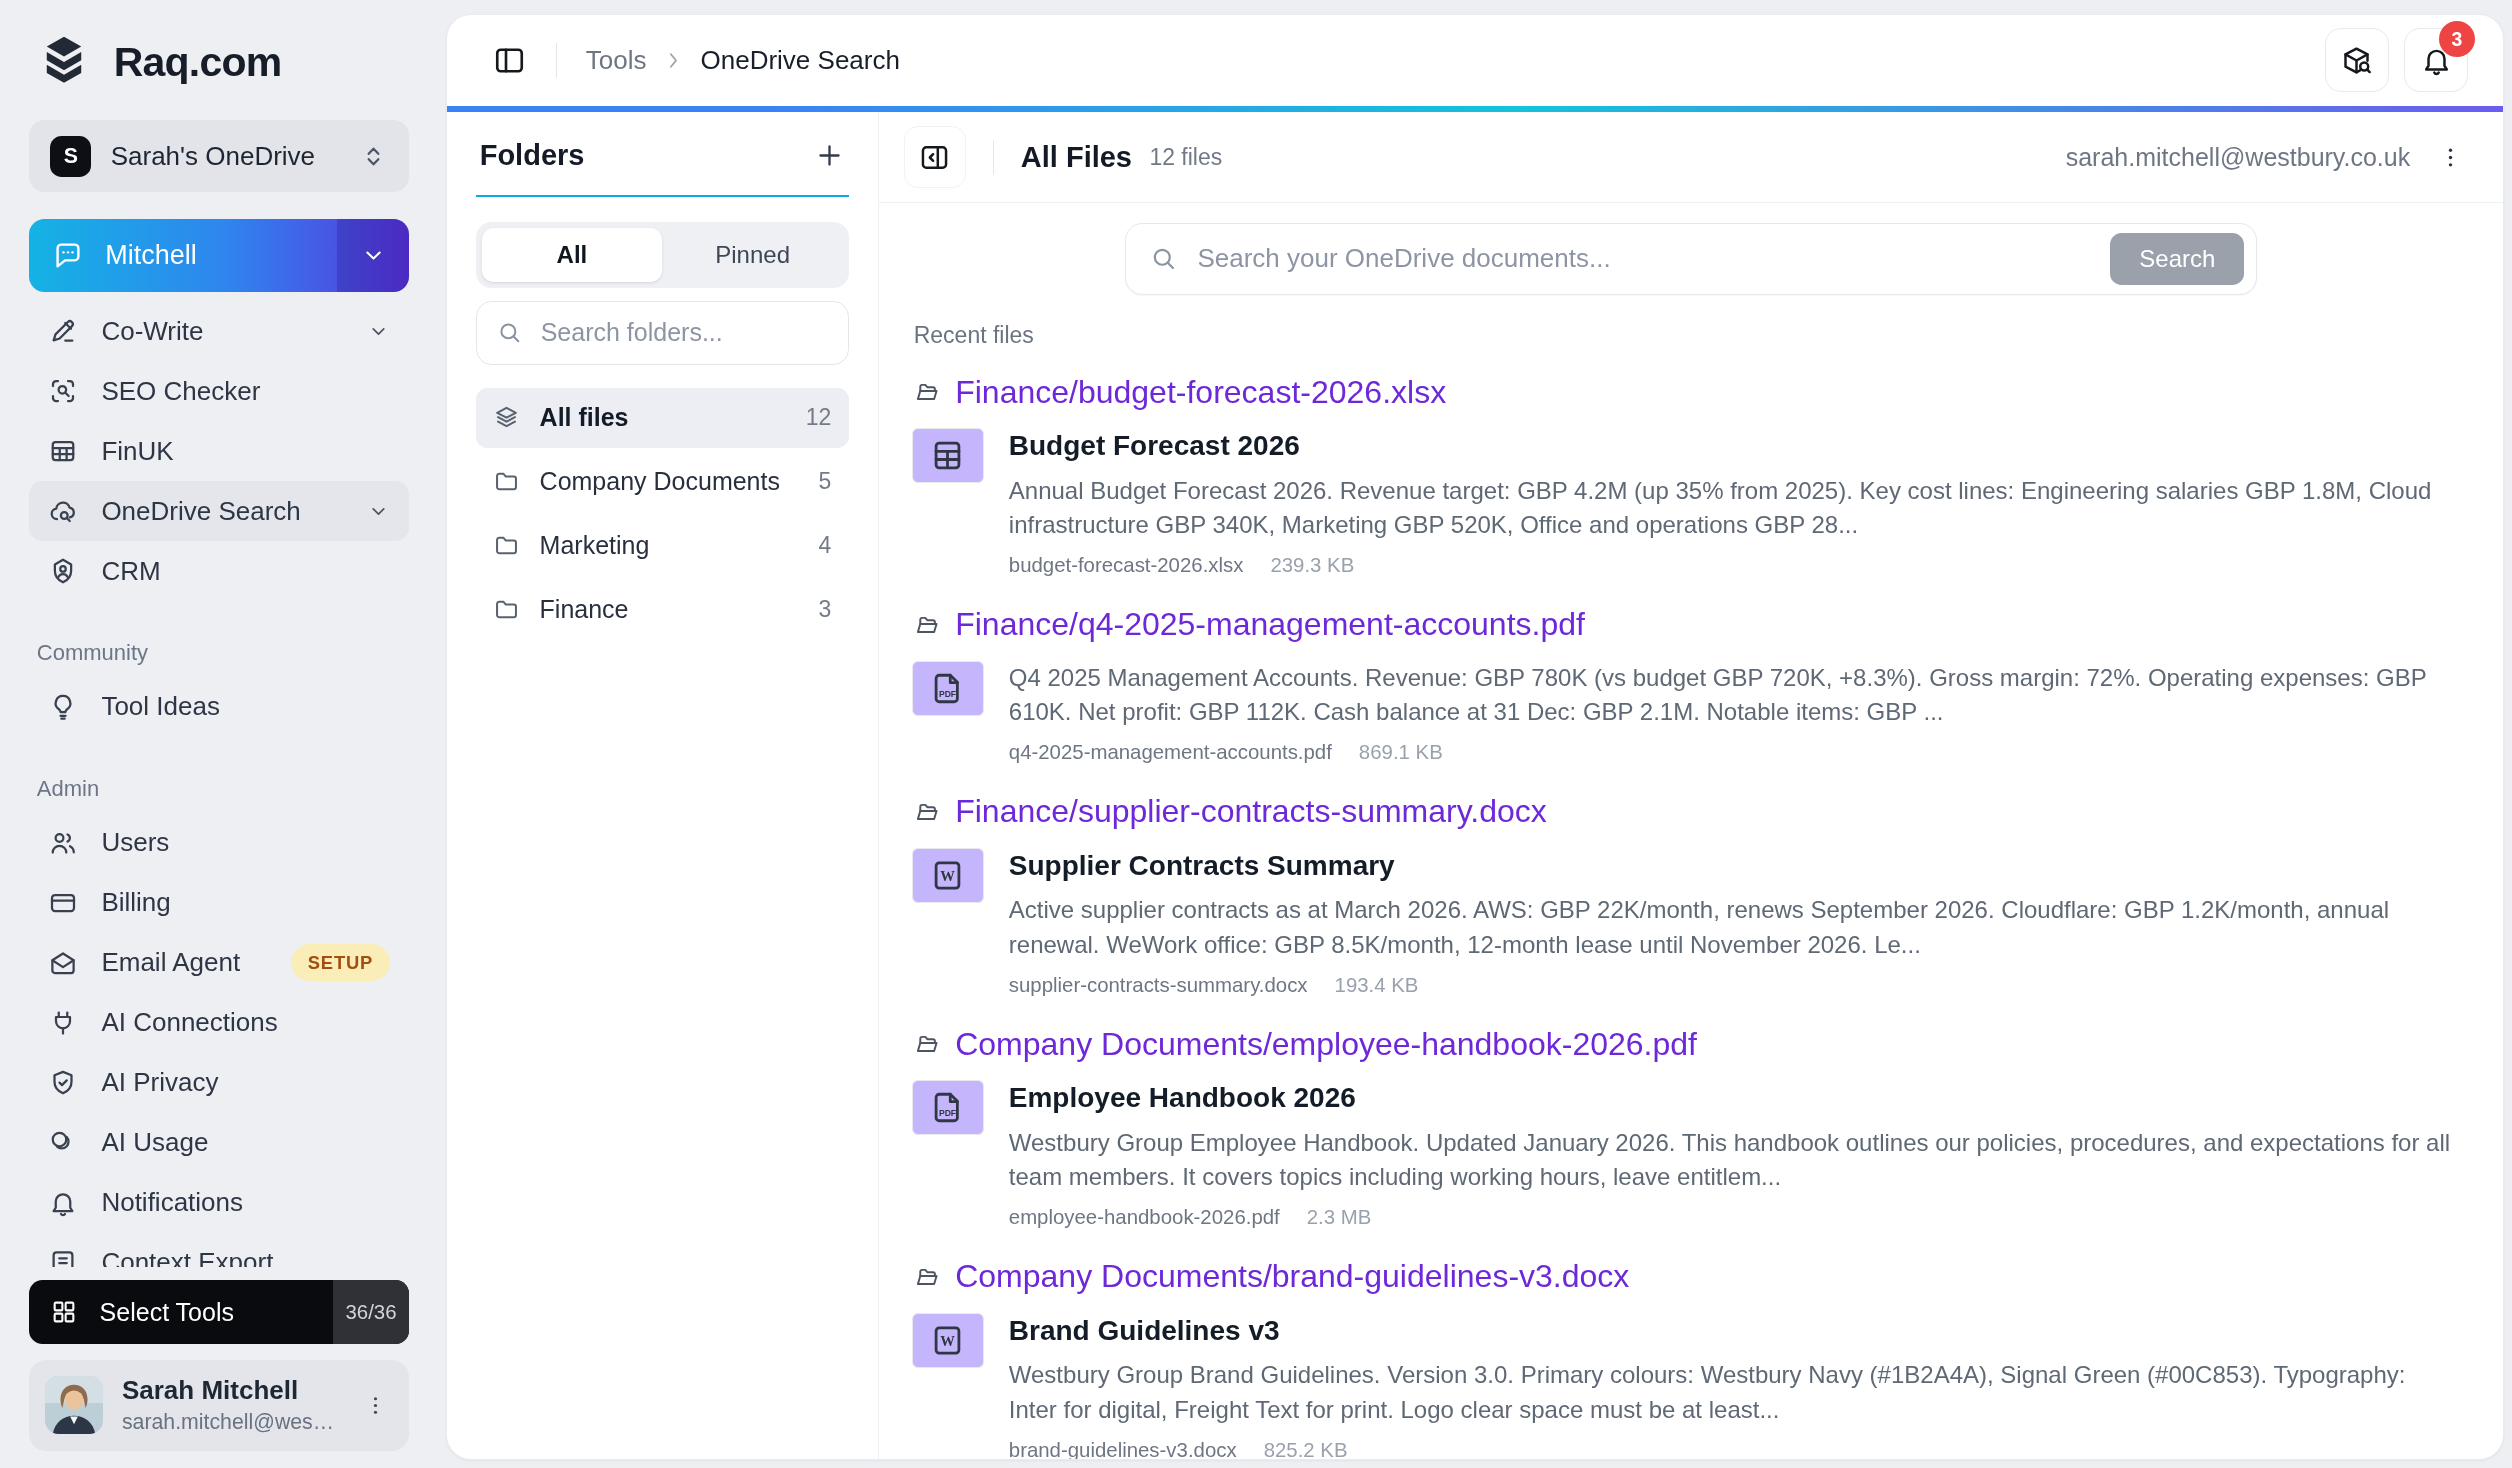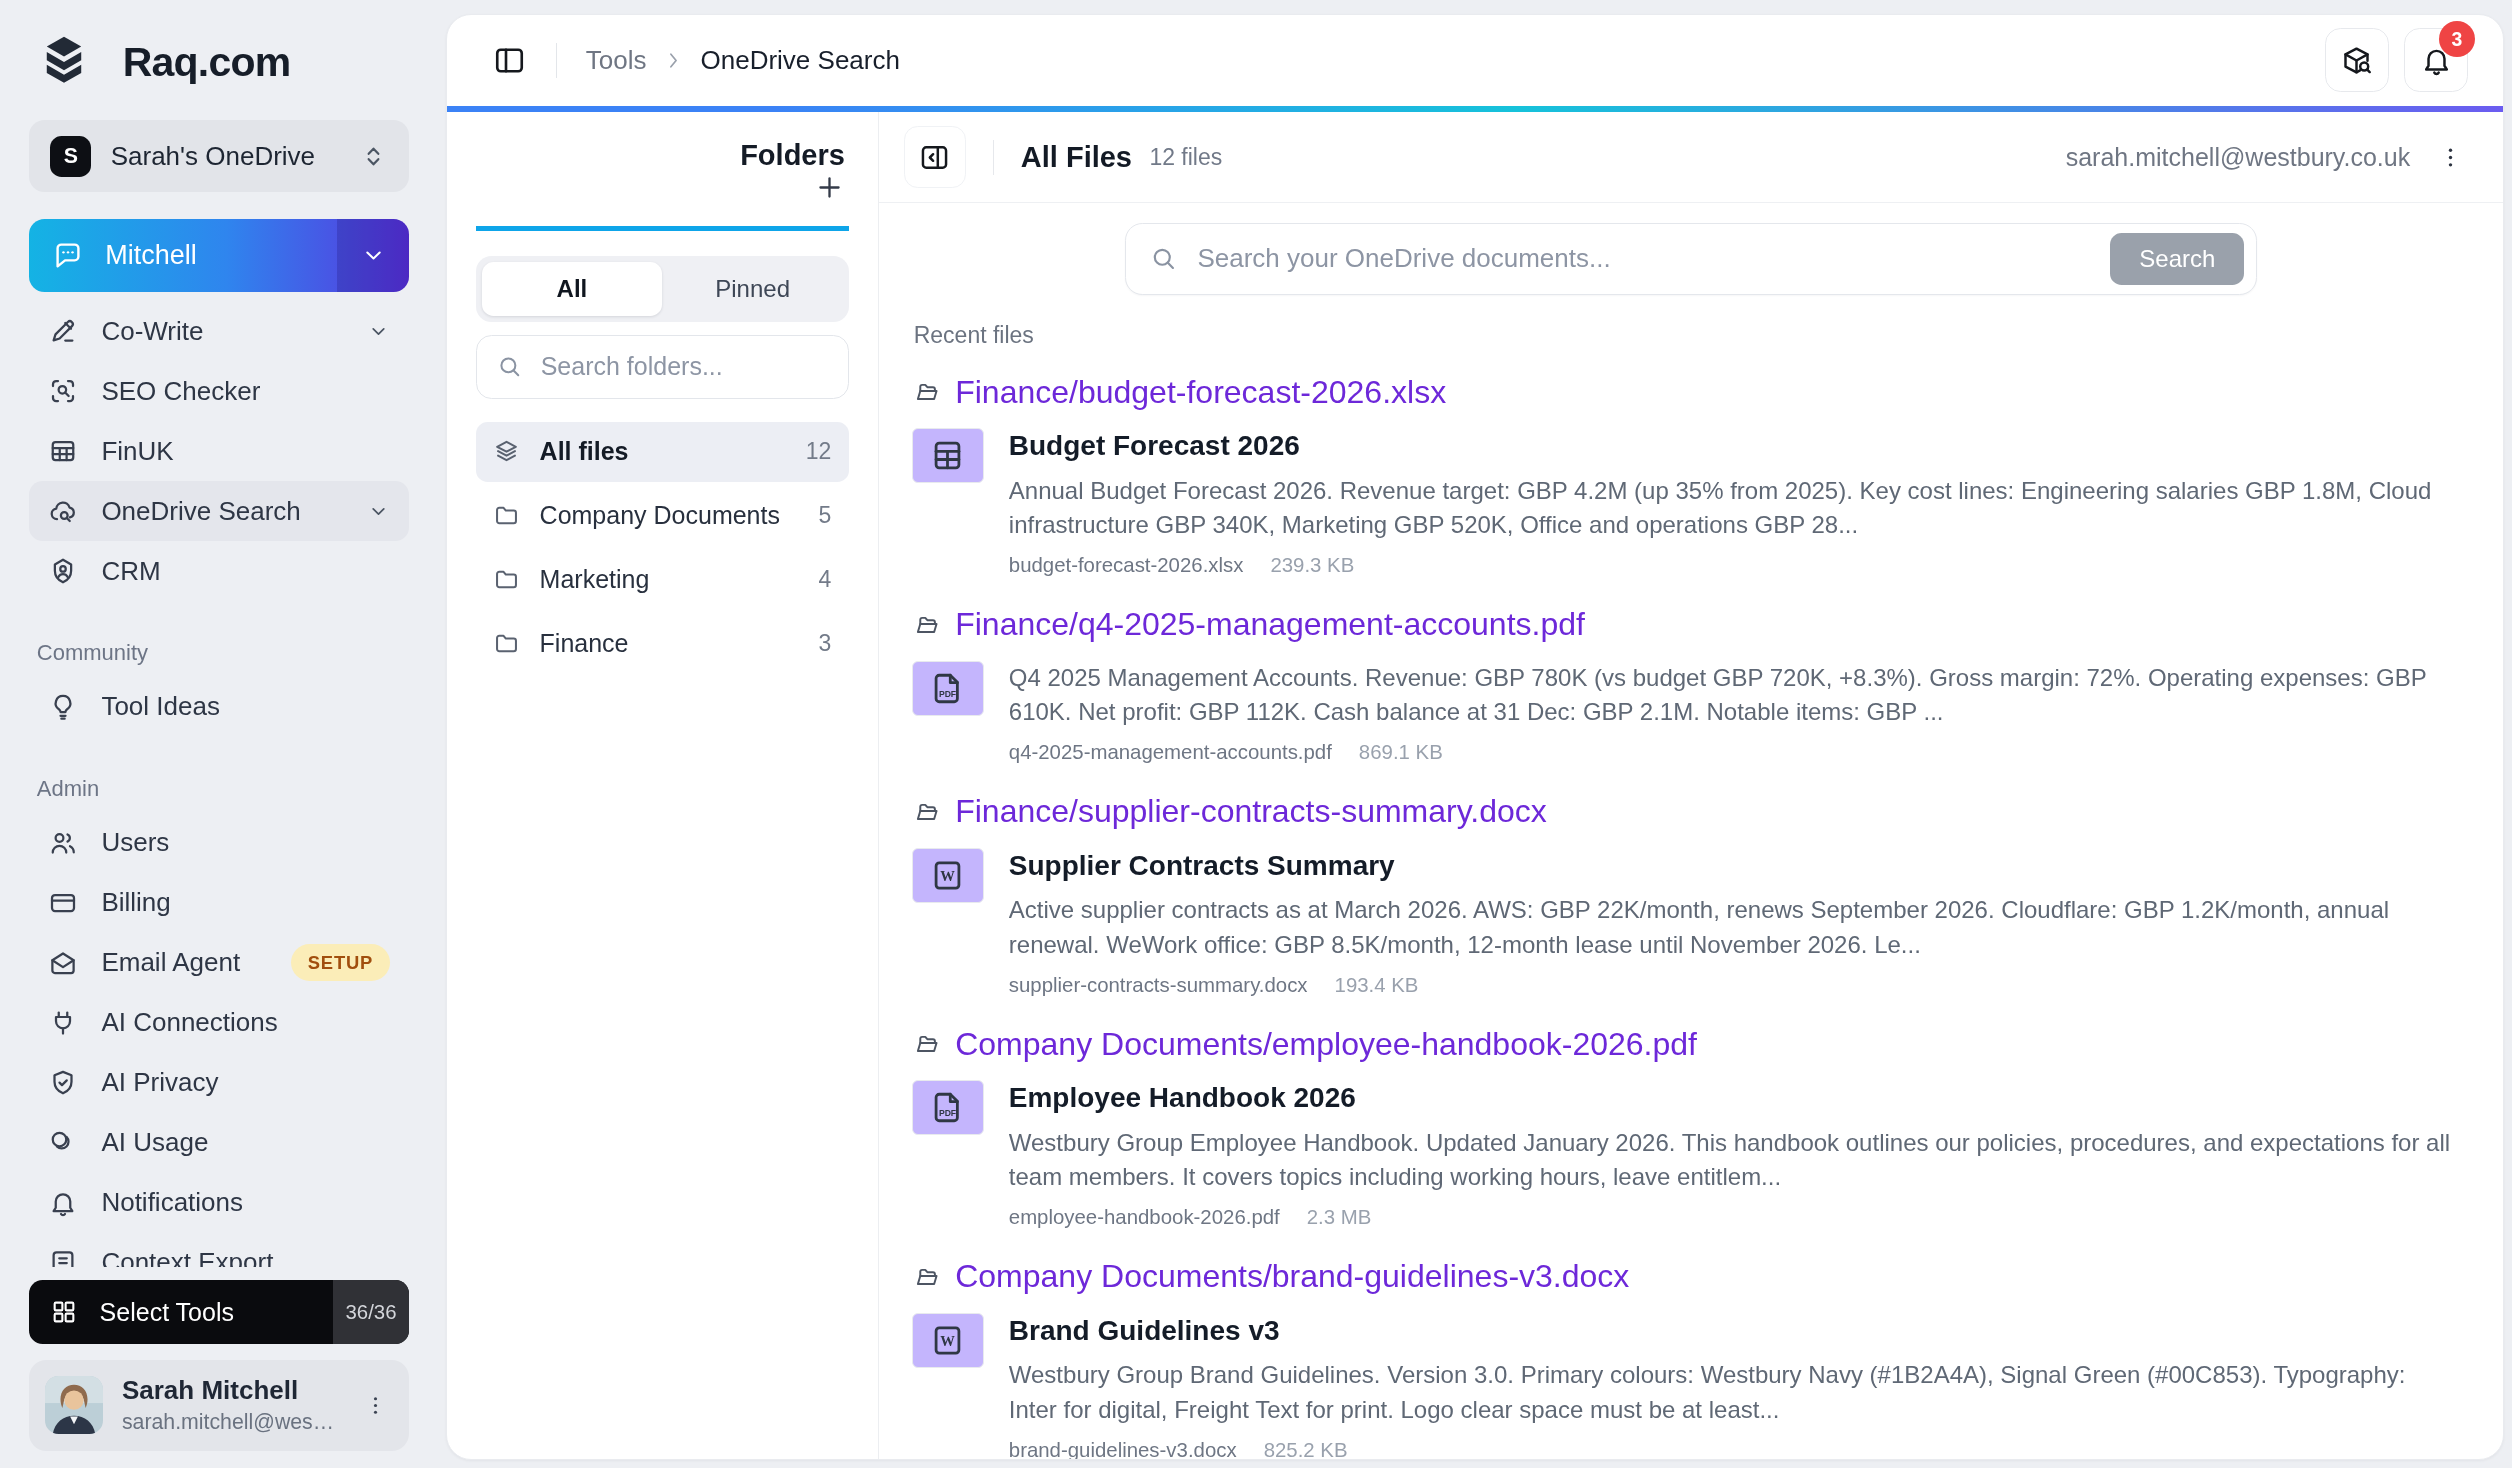--- a/index.html
+++ b/index.html
@@ -8,21 +8,21 @@
     width:2512px; height:1468px; overflow:hidden;
     background:#edeff3;
     font-family:"Liberation Sans","DejaVu Sans",sans-serif;
     color:#1b2330;
   }
   svg { display:block; }
   .app { display:flex; width:2512px; height:1468px; }
 
   
   .sidebar { flex:0 0 438px; width:438px; padding:33px 29px 17.4px; display:flex; flex-direction:column; }
-  .logo-row { display:flex; align-items:center; gap:30px; padding-left:5.8px; height:60px; }
+  .logo-row { display:flex; align-items:center; gap:21px; padding-left:5.8px; height:60px; }
   .logo-ic svg { width:58px; height:58px; }
   .brand { font-size:41px; font-weight:700; color:#171e29; letter-spacing:-0.8px; }
 
   .account-sel { margin-top:29px; height:74px; background:#e2e4e9; border-radius:15.5px;
     display:flex; align-items:center; gap:19.4px; padding:0 21.3px; cursor:pointer; }
   .acct-avatar { width:41px; height:41px; background:#0d0f14; color:#fff; border-radius:11.6px;
     display:flex; align-items:center; justify-content:center; font-size:21.3px; font-weight:600; }
   .acct-label { flex:1; font-size:26px; font-weight:500; color:#1d2532; }
   .updown svg { width:29px; height:29px; color:#4b5563; }
 
@@ -80,22 +80,22 @@
   .badge-dot { position:absolute; top:-7.8px; right:-7.8px; min-width:36px; height:36px; border-radius:968px;
     background:#ef4444; color:#fff; font-size:19.4px; font-weight:600;
     display:flex; align-items:center; justify-content:center; }
 
   .grad { flex:0 0 6.8px; background:linear-gradient(90deg,#3b82f6 0%,#3b82f6 16%,#16c2da 52%,#6b5cf0 100%); }
 
   .cols { flex:1 1 auto; display:flex; min-height:0; }
 
   
   .folders { flex:0 0 432px; width:432px; border-right:1px solid #eceef1; padding:25px 29px; }
-  .fp-head { display:flex; align-items:flex-end; justify-content:space-between;
-    padding:1.9px 3.9px 23px 3.9px; border-bottom:5px solid #0ea5e9;flex-direction:column; }
+  .fp-head { display:flex; align-items:center; justify-content:space-between;
+    padding:1.9px 3.9px 23px 3.9px; border-bottom:2px solid #0ea5e9; }
   .fp-title { font-size:29px; font-weight:600; color:#141b26; }
   .fp-plus { cursor:pointer; } .fp-plus svg { width:31px; height:31px; color:#343b49; }
   .fp-tabs { margin-top:25px; background:#eff0f4; border-radius:15.5px; padding:5.8px; display:flex; }
   .fp-tab { flex:1; height:54px; display:flex; align-items:center; justify-content:center;
     font-size:24px; color:#3e4756; border-radius:11.6px; cursor:pointer; font-weight:500; }
   .fp-tab[data-state="active"] { background:#fff; color:#10161f; font-weight:700;
     box-shadow:0 1px 2.9px rgba(15,23,42,0.12); }
   .fp-search { margin-top:13px; height:64px; border:1px solid #e3e6eb; border-radius:15.5px;
     display:flex; align-items:center; gap:15.5px; padding:0 19.4px; background:#fff; }
   .fp-search svg { width:27px; height:27px; color:#8a93a2; }

